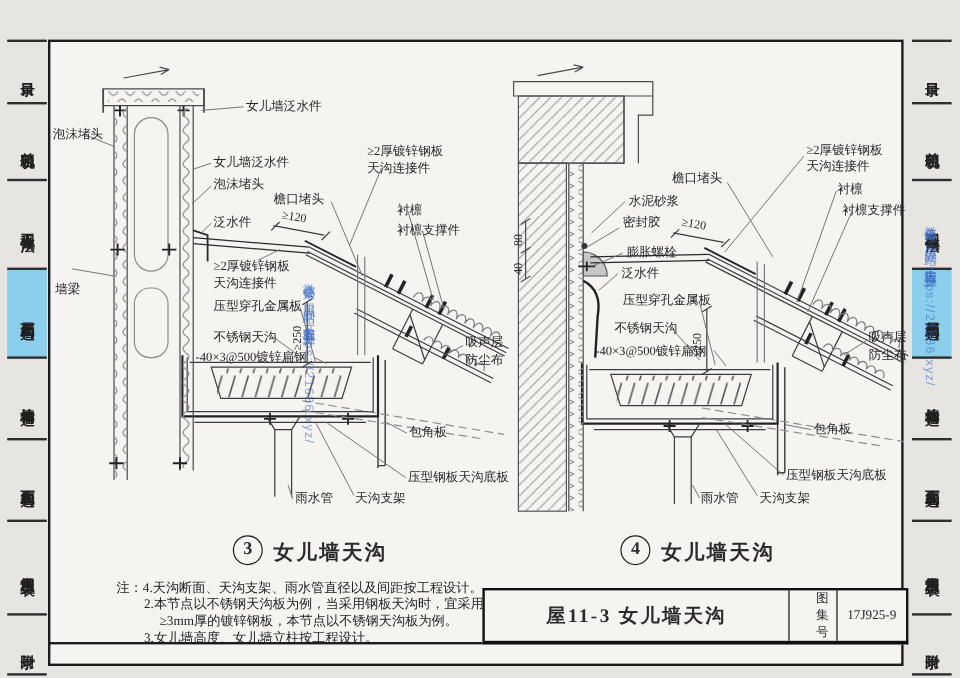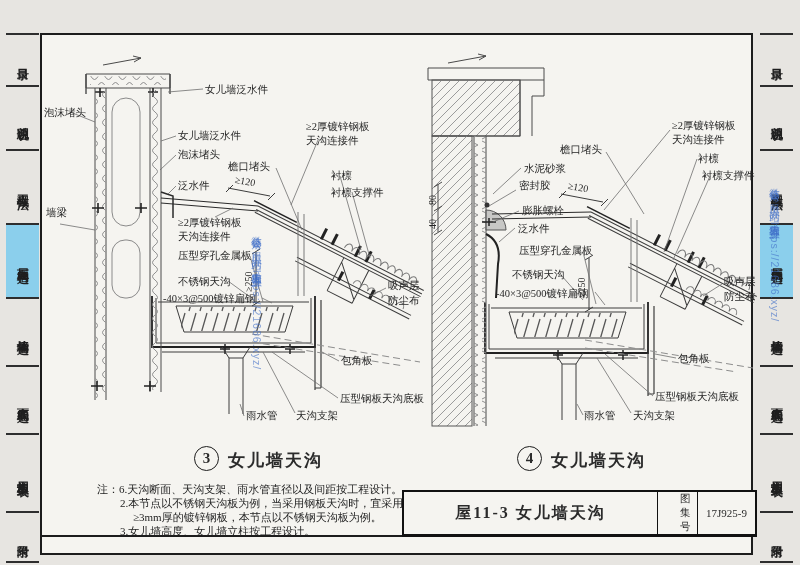--- a/index.html
+++ b/index.html
@@ -261,21 +261,21 @@
   </g>
 </svg>
 </div>
 
 <div class="lbl" style="left:205px;top:84px">女儿墙泛水件</div>
 <div class="lbl" style="left:44px;top:107px">泡沫堵头</div>
 <div class="lbl" style="left:178px;top:130px">女儿墙泛水件</div>
 <div class="lbl" style="left:178px;top:149px">泡沫堵头</div>
 <div class="lbl" style="left:228px;top:161px">檐口堵头</div>
 <div class="lbl" style="left:178px;top:180px">泛水件</div>
-<div class="lbl" style="left:46px;top:207px">墙梁</div>
+<div class="lbl" style="left:46px;top:236px">墙梁</div>
 <div class="dim" style="left:236px;top:174px;transform:rotate(10deg)">≥120</div>
 <div class="lbl" style="left:178px;top:217px">≥2厚镀锌钢板</div>
 <div class="lbl" style="left:178px;top:231px">天沟连接件</div>
 <div class="lbl" style="left:306px;top:121px">≥2厚镀锌钢板</div>
 <div class="lbl" style="left:306px;top:135px">天沟连接件</div>
 <div class="lbl" style="left:331px;top:170px">衬檩</div>
 <div class="lbl" style="left:331px;top:187px">衬檩支撑件</div>
 <div class="lbl" style="left:178px;top:250px">压型穿孔金属板</div>
 <div class="lbl" style="left:178px;top:276px">不锈钢天沟</div>
 <div class="lbl" style="left:163px;top:293px">-40×3@500镀锌扁钢</div>
@@ -313,21 +313,21 @@
 <div class="cap-circle" style="left:194px;top:446px">
     <span>3</span>
   </div>
 <div class="cap-text" style="left:228px;top:449px">女儿墙天沟</div>
 <div class="cap-circle" style="left:517px;top:446px">
     <span>4</span>
   </div>
 <div class="cap-text" style="left:551px;top:449px">女儿墙天沟</div>
 
 <div>
-  <div class="note-line" style="left:97px;top:482px">注：6.天沟断面、天沟支架、雨水管直径以及间距按工程设计。</div>
+  <div class="note-line" style="left:97px;top:482px">注：4.天沟断面、天沟支架、雨水管直径以及间距按工程设计。</div>
   <div class="note-line" style="left:120px;top:496px">2.本节点以不锈钢天沟板为例，当采用钢板天沟时，宜采用</div>
   <div class="note-line" style="left:133px;top:510px">≥3mm厚的镀锌钢板，本节点以不锈钢天沟板为例。</div>
   <div class="note-line" style="left:120px;top:524px">3.女儿墙高度、女儿墙立柱按工程设计。</div>
 </div>
 
 <div class="tblock">
   <div class="trow1">
     <div class="t-title">屋11-3 女儿墙天沟</div>
     <div class="t-cell t-albl">图集号</div>
     <div class="t-cell t-aval">17J925-9</div>

